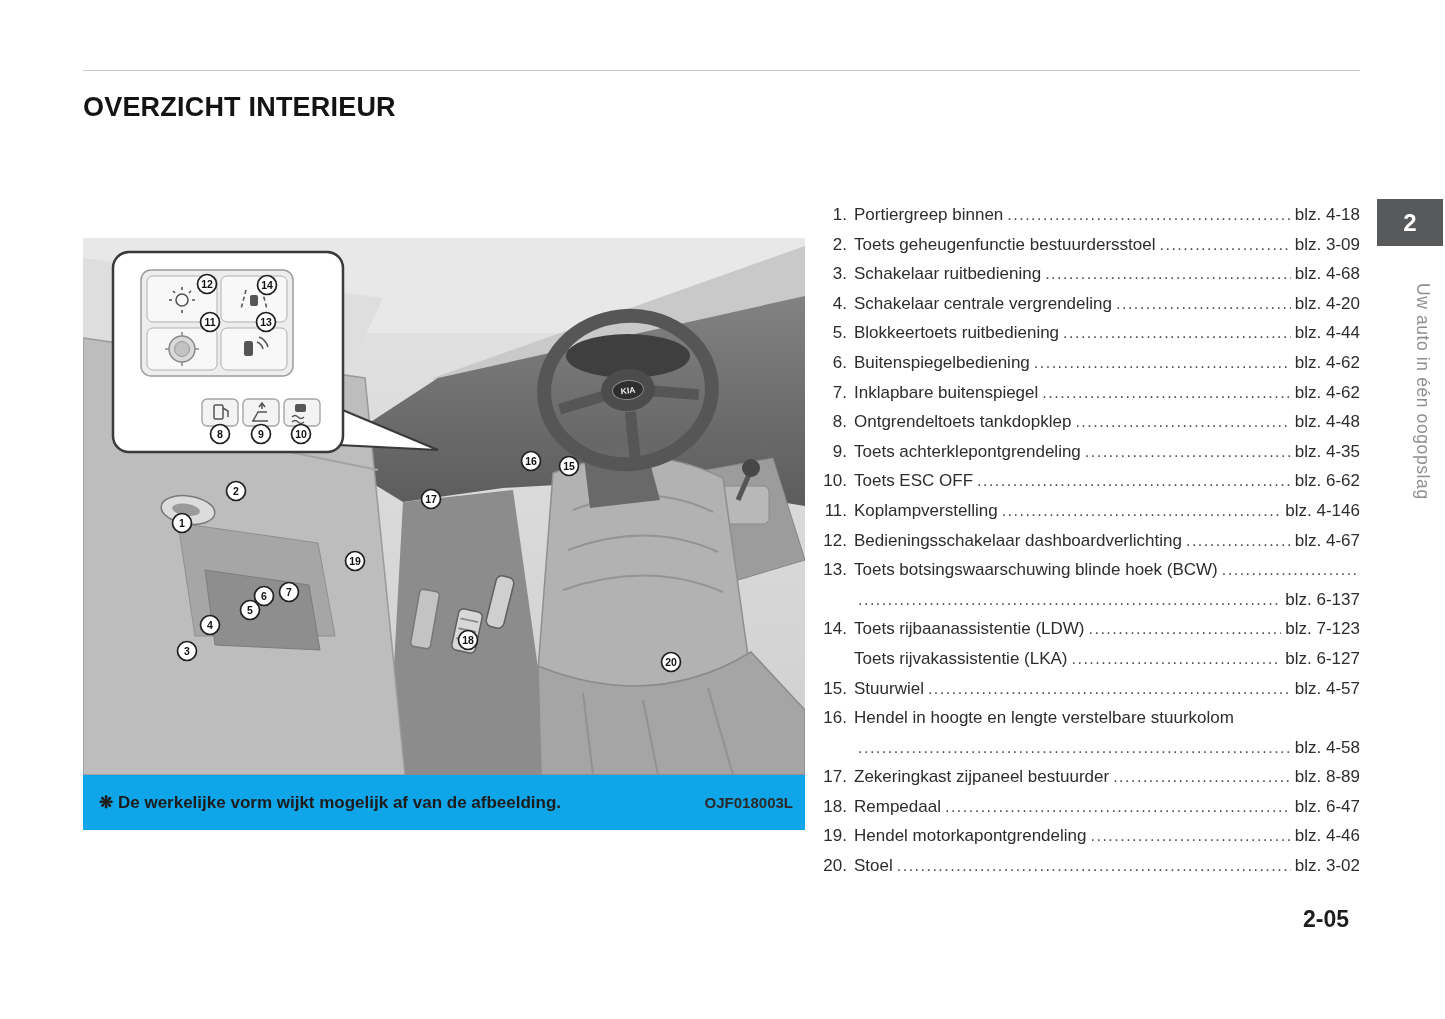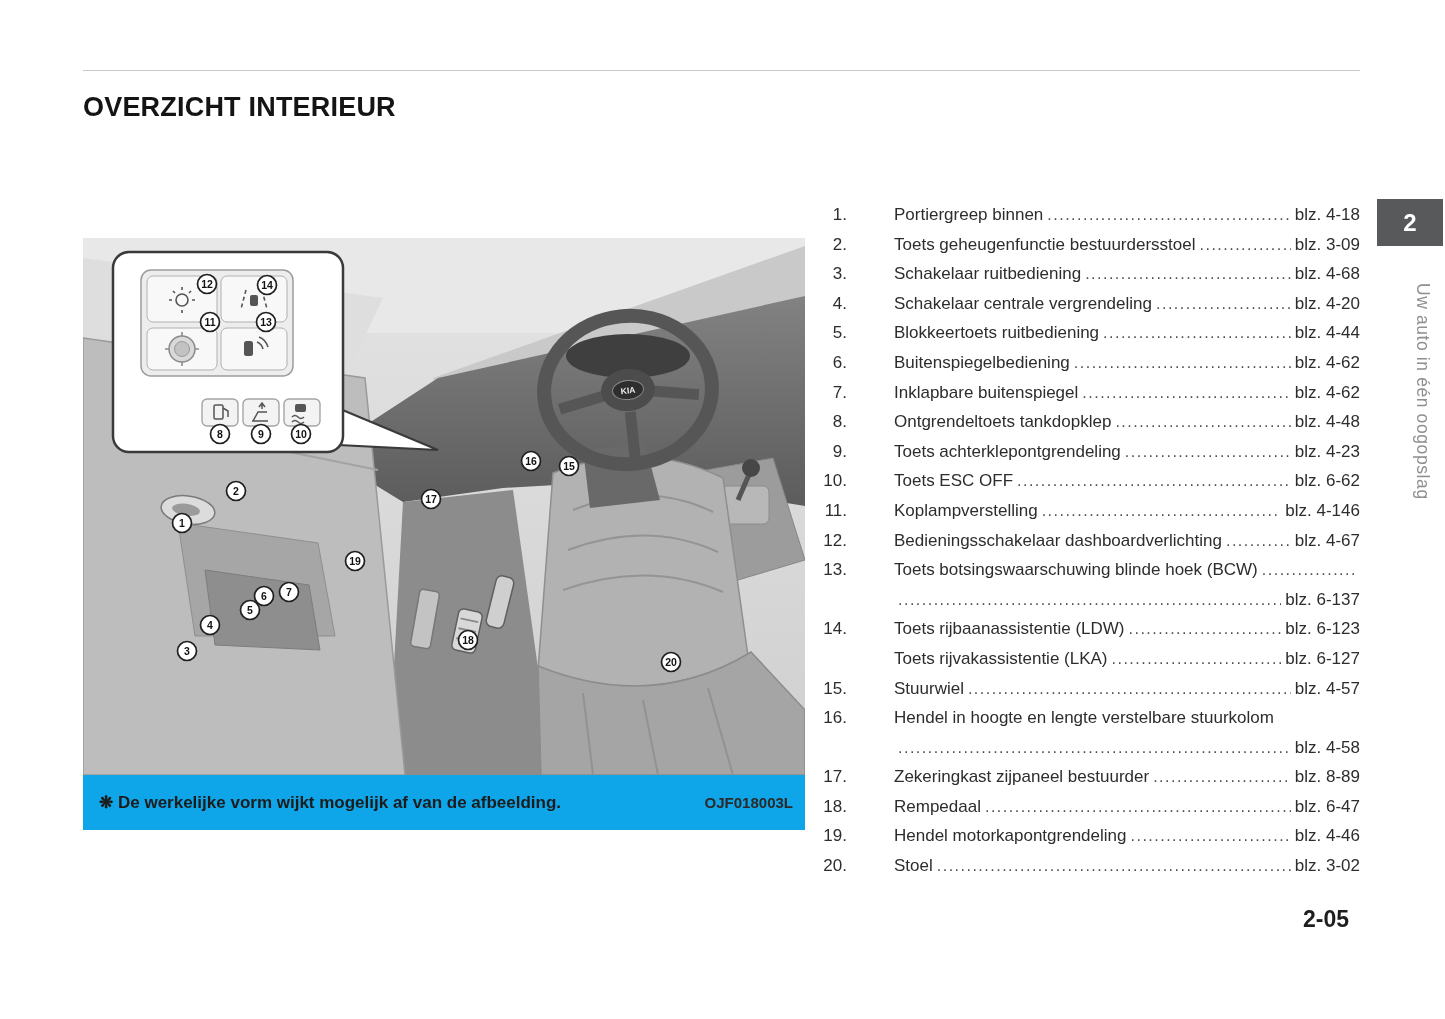--- a/index.html
+++ b/index.html
@@ -44,21 +44,21 @@
   .figcap .disc { font-weight: 700; font-size: 17px; color: #1c1c1c; white-space: nowrap; }
   .figcap .code { font-weight: 700; font-size: 15px; color: #2a2a2a; }
   .parts {
     position: absolute; left: 818px; top: 205px; width: 542px;
     margin: 0; padding: 0; list-style: none;
     font-size: 17px; color: #2d2d2d;
   }
   .parts li { margin: 0; padding: 0; }
   .prow { display: flex; align-items: baseline; height: 29.6px; }
   .num { flex: none; width: 36px; text-align: right; padding-right: 7px; }
-  .plabel { flex: none; white-space: nowrap; margin-left: 40px; }
+  .plabel { flex: none; white-space: nowrap; }
   .leader { flex: 1 1 auto; overflow: hidden; white-space: nowrap; margin: 0 4px; color: #4e4e4e; min-width: 8px; }
   .leader::after {
     content: "......................................................................................................................................................";
     letter-spacing: 1.5px; font-size: 16px;
   }
   .leader.nodots::after { content: ""; }
   .pref { flex: none; white-space: nowrap; }
   .page-num {
     position: absolute; left: 1303px; top: 906px;
     font-size: 23px; font-weight: 700; color: #1e1e1e;
@@ -359,21 +359,21 @@
           <span class="plabel">Ontgrendeltoets tankdopklep</span>
           <span class="leader"></span>
           <span class="pref">blz. 4-48</span>
         </div>
       </li>
       <li>
         <div class="prow">
           <span class="num">9.</span>
           <span class="plabel">Toets achterklepontgrendeling</span>
           <span class="leader"></span>
-          <span class="pref">blz. 4-23</span>
+          <span class="pref">blz. 4-35</span>
         </div>
       </li>
       <li>
         <div class="prow">
           <span class="num">10.</span>
           <span class="plabel">Toets ESC OFF</span>
           <span class="leader"></span>
           <span class="pref">blz. 6-62</span>
         </div>
       </li>
@@ -405,21 +405,21 @@
           <span class="plabel"></span>
           <span class="leader"></span>
           <span class="pref">blz. 6-137</span>
         </div>
       </li>
       <li>
         <div class="prow">
           <span class="num">14.</span>
           <span class="plabel">Toets rijbaanassistentie (LDW)</span>
           <span class="leader"></span>
-          <span class="pref">blz. 6-123</span>
+          <span class="pref">blz. 7-123</span>
         </div>
         <div class="prow">
           <span class="num"></span>
           <span class="plabel">Toets rijvakassistentie (LKA)</span>
           <span class="leader"></span>
           <span class="pref">blz. 6-127</span>
         </div>
       </li>
       <li>
         <div class="prow">

